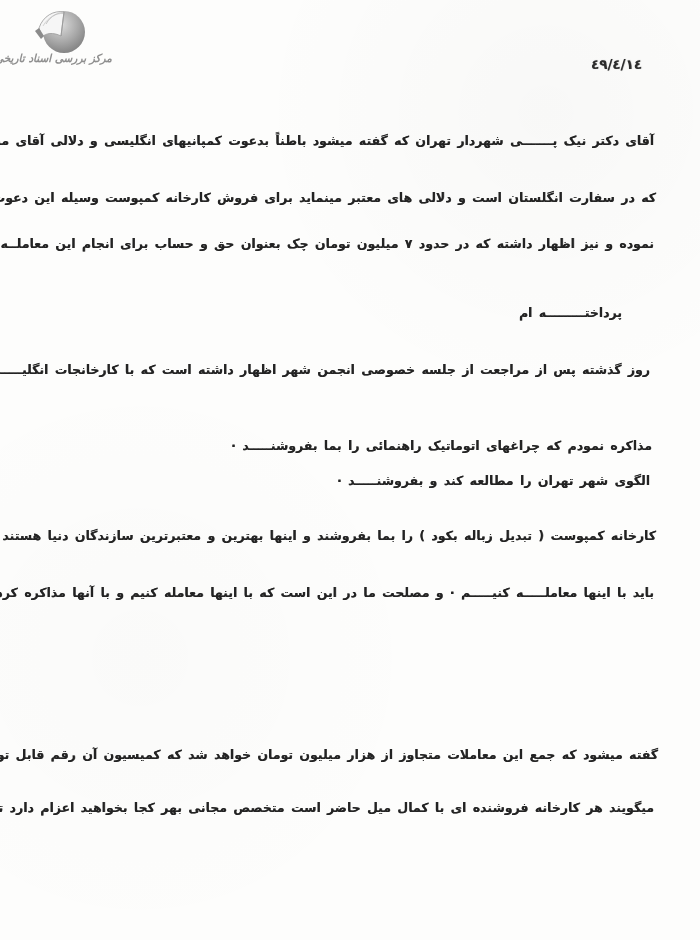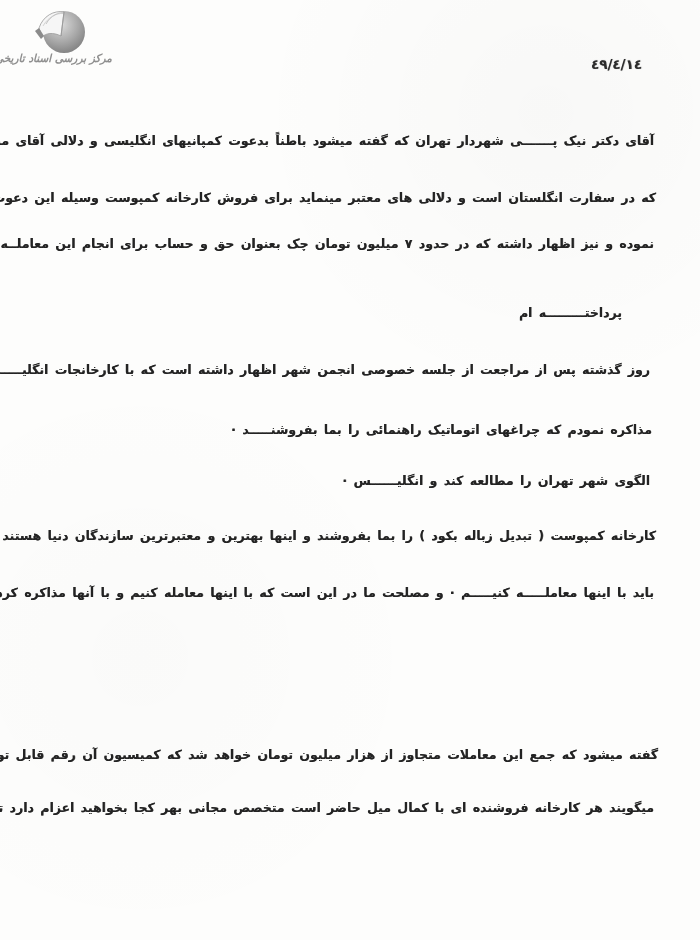--- a/index.html
+++ b/index.html
@@ -87,20 +87,20 @@
     <div class="logo-caption">مرکز بررسی اسناد تاریخی</div>
   </div>
 
   <div class="doc-date">٤٩/٤/١٤</div>
 
   <div class="line" style="top:133px; right:46px;">آقای دکتر نیک پـــــــی شهردار تهران که گفته میشود باطناً بدعوت کمپانیهای انگلیسی و دلالی آقای مبی</div>
   <div class="line" style="top:190px; right:44px;">که در سفارت انگلستان است و دلالی های معتبر مینماید برای فروش کارخانه کمپوست وسیله این دعوت را فراهم</div>
   <div class="line" style="top:236px; right:46px;">نموده و نیز اظهار داشته که در حدود ۷ میلیون تومان چک بعنوان حق و حساب برای انجام این معاملــه</div>
   <div class="line" style="top:305px; right:78px; letter-spacing:0.2px;">پرداختـــــــــه ام</div>
   <div class="line" style="top:362px; right:50px;">روز گذشته پس از مراجعت از جلسه خصوصی انجمن شهر اظهار داشته است که با کارخانجات انگلیــــــس</div>
-  <div class="line" style="top:422px; right:48px;margin-left:20px;">مذاکره نمودم که چراغهای اتوماتیک راهنمائی را بما بفروشنـــــد ·</div>
-  <div class="line" style="top:473px; right:50px;">الگوی شهر تهران را مطالعه کند و انگلیــــــس ·</div>
+  <div class="line" style="top:438px; right:48px;margin-left:20px;">مذاکره نمودم که چراغهای اتوماتیک راهنمائی را بما بفروشنـــــد ·</div>
+  <div class="line" style="top:473px; right:50px;">الگوی شهر تهران را مطالعه کند و بفروشنـــــد ·</div>
   <div class="line" style="top:528px; right:44px;">کارخانه کمپوست ( تبدیل زباله بکود ) را بما بفروشند و اینها بهترین و معتبرترین سازندگان دنیا هستند وحتما</div>
   <div class="line" style="top:585px; right:46px;">باید با اینها معاملـــــه کنیـــــم · و مصلحت ما در این است که با اینها معامله کنیم و با آنها مذاکره کردم</div>
   <div class="line" style="top:747px; right:42px;">گفته میشود که جمع این معاملات متجاوز از هزار میلیون تومان خواهد شد که کمیسیون آن رقم قابل توجهی است·</div>
   <div class="line" style="top:800px; right:46px;">میگویند هر کارخانه فروشنده ای با کمال میل حاضر است متخصص مجانی بهر کجا بخواهید اعزام دارد تا برای کارخانۀ</div>
 
 </div>
 
 </body></html>

